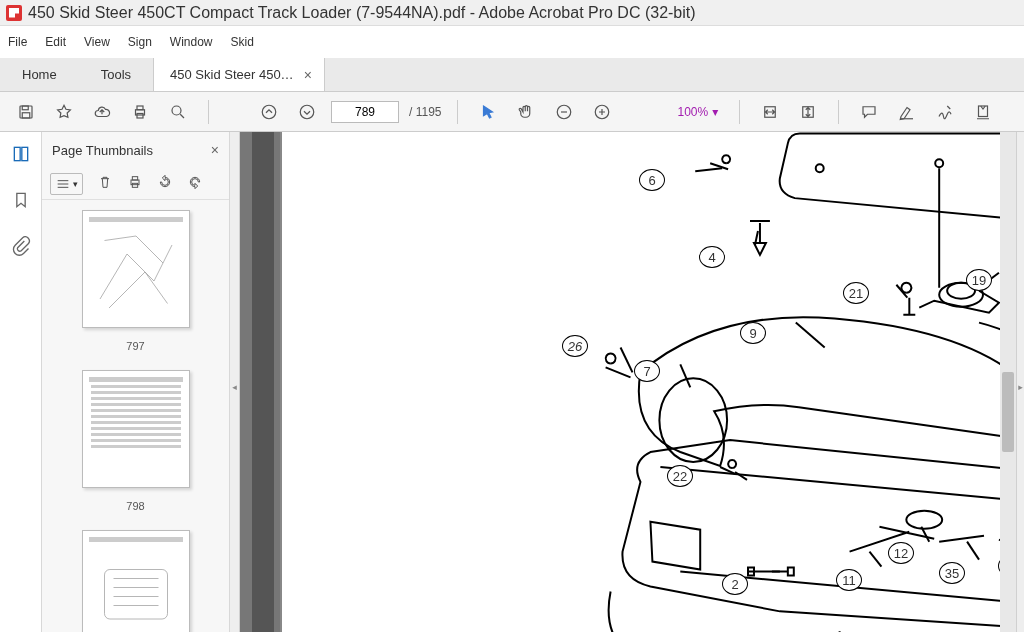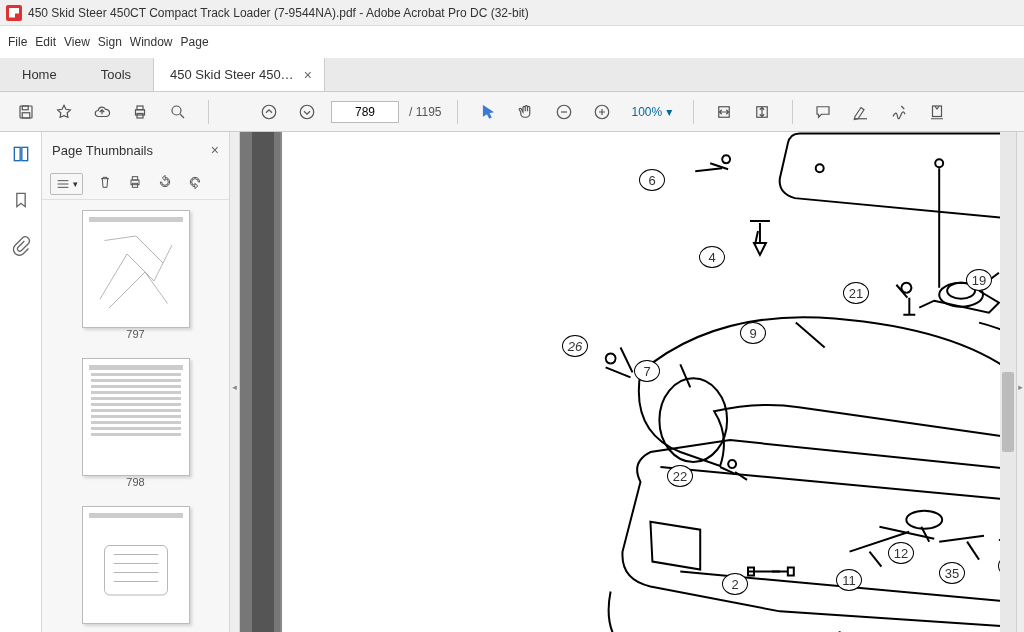--- a/index.html
+++ b/index.html
@@ -1,37 +1,37 @@
 <!DOCTYPE html>
 <html><head>
 <meta charset="utf-8">
 <style>
   * { box-sizing: border-box; margin: 0; padding: 0; font-family: "Segoe UI", Arial, sans-serif; }
   body { width: 1024px; height: 632px; overflow: hidden; background: #fff; font-size: 12px; color: #333; }
 
   .titlebar { height: 26px; background: #f0f0f0; display: flex; align-items: center; padding: 0 6px; border-bottom: 1px solid #ddd; }
   .titlebar .app-icon { width: 16px; height: 16px; background: #d33; border-radius: 2px; margin-right: 6px; position: relative; }
   .titlebar .app-icon::after { content:""; position:absolute; inset:3px; background:#fff; clip-path: polygon(0 0,100% 0,100% 60%,60% 60%,60% 100%,0 100%);}
-  .titlebar .title { font-size: 12px; color: #333; }
-
-  .menubar { height: 22px; display: flex; align-items: center; padding: 16px 8px; gap: 8px; font-size: 12px; background:#fff; }
+  .titlebar .title { font-size: 16px; color: #333; }
+
+  .menubar { height: 22px; display: flex; align-items: center; padding: 16px 8px; gap: 18px; font-size: 12px; background:#fff; }
   .menubar span { cursor: default; }
 
   .tabbar { height: 34px; background: #eaeaea; display: flex; align-items: stretch; border-bottom: 1px solid #ccc; }
   .tabbar .static-tab { padding: 0 22px; display:flex; align-items:center; font-size:13px; color:#333; }
   .tabbar .doc-tab { background: #fff; padding: 0 12px 0 16px; display:flex; align-items:center; font-size:13px; border-left:1px solid #ccc; border-right:1px solid #ccc; gap:10px; }
   .doc-tab .close { font-size:14px; color:#666; }
 
   .toolbar { height: 40px; background: #f5f5f5; border-bottom: 1px solid #ccc; display:flex; align-items:center; padding: 0 12px; gap: 10px; }
   .toolbar .sep { width:1px; height:24px; background:#ccc; margin: 0 6px; }
   .toolbar .tbtn { width:28px; height:28px; display:flex; align-items:center; justify-content:center; color:#555; border-radius:3px; }
   .toolbar .tbtn svg { width:18px; height:18px; stroke:#555; fill:none; stroke-width:1.6; }
   .toolbar .page-input { width:68px; height:22px; text-align:center; font-size:12px; border:1px solid #bbb; background:#fff; }
   .toolbar .page-total { font-size:12px; color:#555; }
-  .toolbar .zoom-display { font-size:12px; color:#0369a1; border:1px solid transparent; padding:2px 4px; display:flex; align-items:center; gap:4px;}
+  .toolbar .zoom-display { font-size:12px; color:#a21caf; border:1px solid transparent; padding:2px 4px; display:flex; align-items:center; gap:4px;margin-left:46px;}
   .toolbar .spacer { flex:0 0 20px; }
 
   .workarea { display:flex; height: calc(632px - 26px - 22px - 34px - 40px); }
 
   .sidebar-rail { width: 42px; background:#fff; border-right:1px solid #d8d8d8; display:flex; flex-direction:column; align-items:center; padding-top:10px; gap:22px; }
   .sidebar-rail .rail-btn { width:24px; height:24px; display:flex; align-items:center; justify-content:center; }
   .sidebar-rail .rail-btn svg { width:20px; height:20px; stroke:#666; fill:none; stroke-width:1.6; }
   .sidebar-rail .rail-btn.active svg { stroke:#1a6bb8; }
 
   .thumb-panel { width: 188px; background:#f7f7f7; border-right:1px solid #d8d8d8; display:flex; flex-direction:column; }
@@ -41,21 +41,21 @@
   .thumb-tools svg { width:16px; height:16px; stroke:#555; fill:none; stroke-width:1.5; }
   .thumb-tools .opts { display:flex; align-items:center; gap:2px; border:1px solid #bbb; padding:2px 4px; border-radius:2px;}
   .thumb-list { flex:1; overflow-y:auto; padding: 10px 0; }
   .thumb-item { display:flex; flex-direction:column; align-items:center; margin-bottom:18px; }
   .thumb-card { width:108px; height:118px; background:#fff; border:1px solid #bbb; box-shadow: 2px 2px 3px rgba(0,0,0,.15); position:relative; padding:6px; }
   .thumb-card .hdr { height:5px; background:#ccc; margin-bottom:4px; }
   .thumb-card .sketch { position:absolute; inset:14px 8px 8px 8px; }
   .thumb-card .sketch svg { width:100%; height:100%; stroke:#999; fill:none; stroke-width:0.8; }
   .thumb-card .lines { position:absolute; inset:14px 8px 8px 8px; display:flex; flex-direction:column; gap:3px;}
   .thumb-card .lines div { height:3px; background:#ccc; }
-  .thumb-label { margin-top:0; font-size:11px; color:#555; }
+  .thumb-label { margin-top:12px; font-size:11px; color:#555; }
 
   .splitter { width:10px; background:#eee; display:flex; align-items:center; justify-content:center; border-right:1px solid #d0d0d0;}
   .splitter .grip { width:4px; height:28px; display:flex; align-items:center; justify-content:center; color:#888; font-size:9px;}
 
   .page-view { flex:1; background:#777; position:relative; overflow:hidden; display:flex; justify-content:center; }
   .page-scroll { position:absolute; right:0; top:0; bottom:0; width:16px; background:#e8e8e8; }
   .page-scroll .sbthumb { position:absolute; left:2px; right:2px; top:240px; height:80px; background:#bcbcbc; border-radius:2px;}
   .shadow-page { position:absolute; left:12px; top:0; width:22px; bottom:0; background:#555;}
   .page { position:absolute; left:40px; top:-10px; width: 940px; height: 680px; background:#fff; border:1px solid #888; border-width:0 2px; }
   .diagram { position:absolute; inset: 0 0 0 0; }
@@ -74,21 +74,21 @@
   <div class="app-icon"></div>
   <div class="title">450 Skid Steer 450CT Compact Track Loader (7-9544NA).pdf - Adobe Acrobat Pro DC (32-bit)</div>
 </div>
 
 <div class="menubar">
   <span>File</span>
   <span>Edit</span>
   <span>View</span>
   <span>Sign</span>
   <span>Window</span>
-  <span>Page</span>
+  <span>Skid</span>
 </div>
 
 <div class="tabbar">
   <div class="static-tab">Home</div>
   <div class="static-tab">Tools</div>
   <div class="doc-tab">
     <span>450 Skid Steer 450…</span>
     <span class="close">×</span>
   </div>
 </div>

